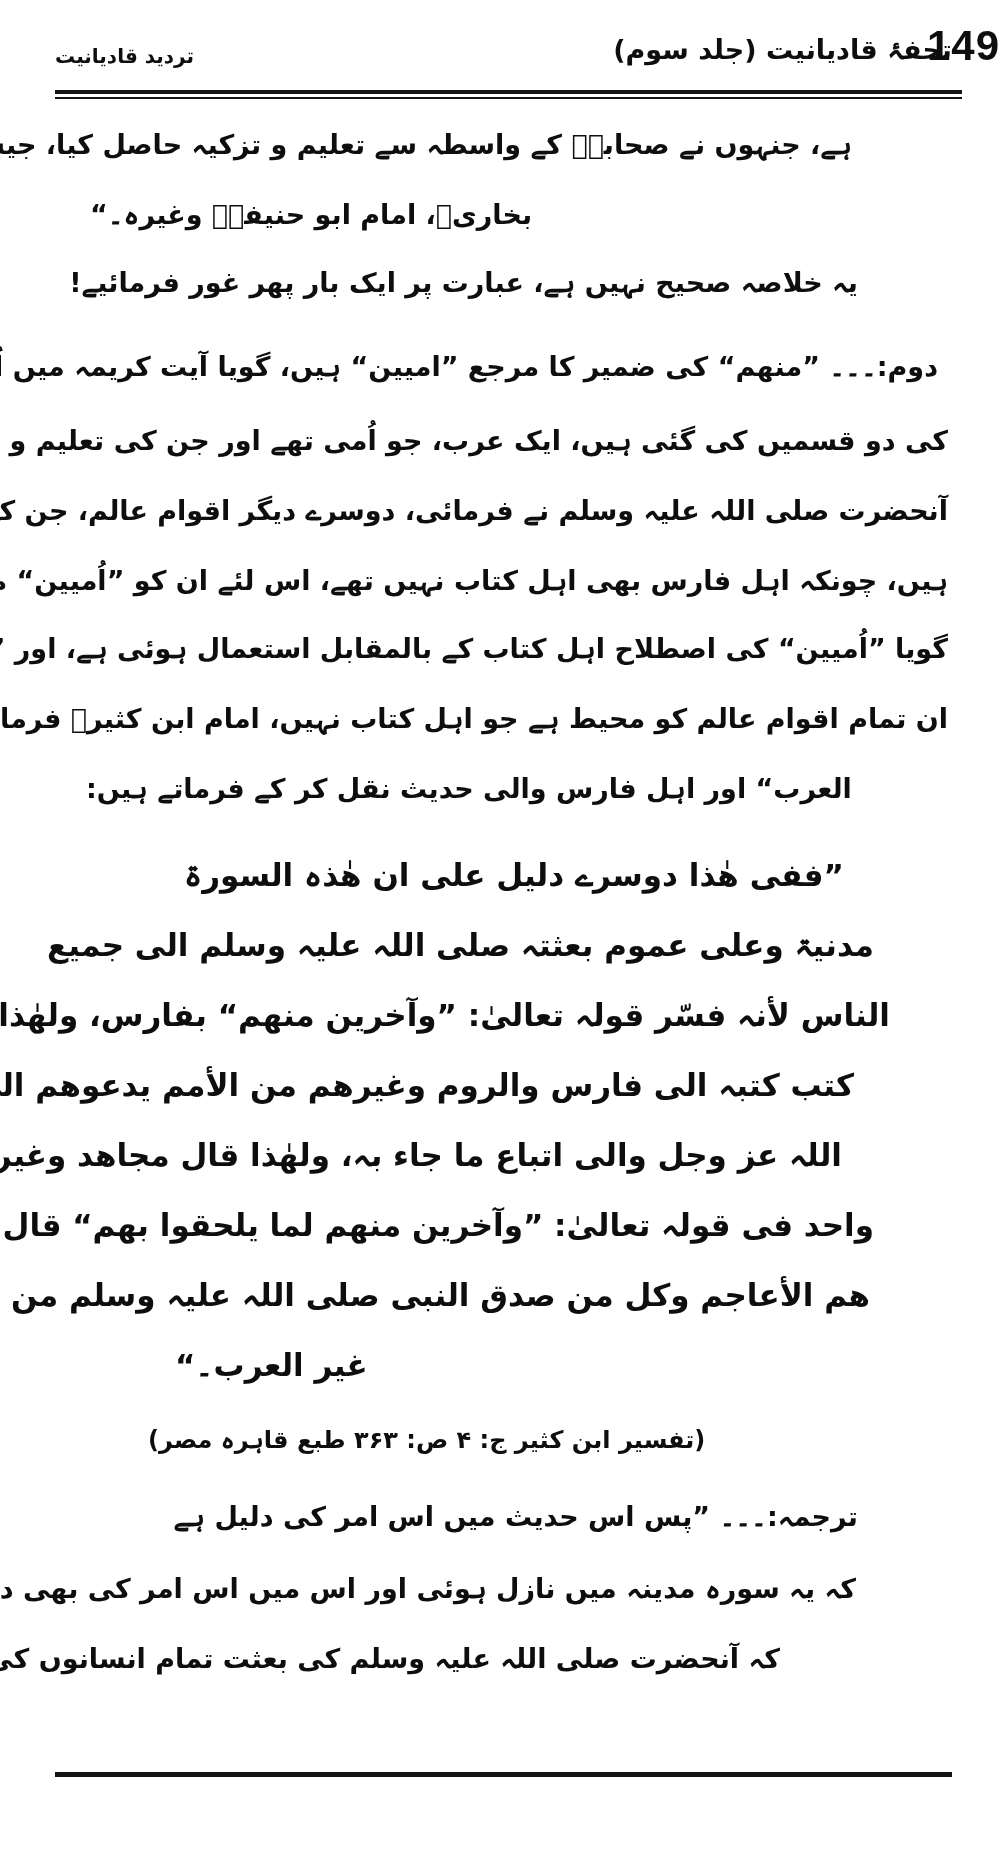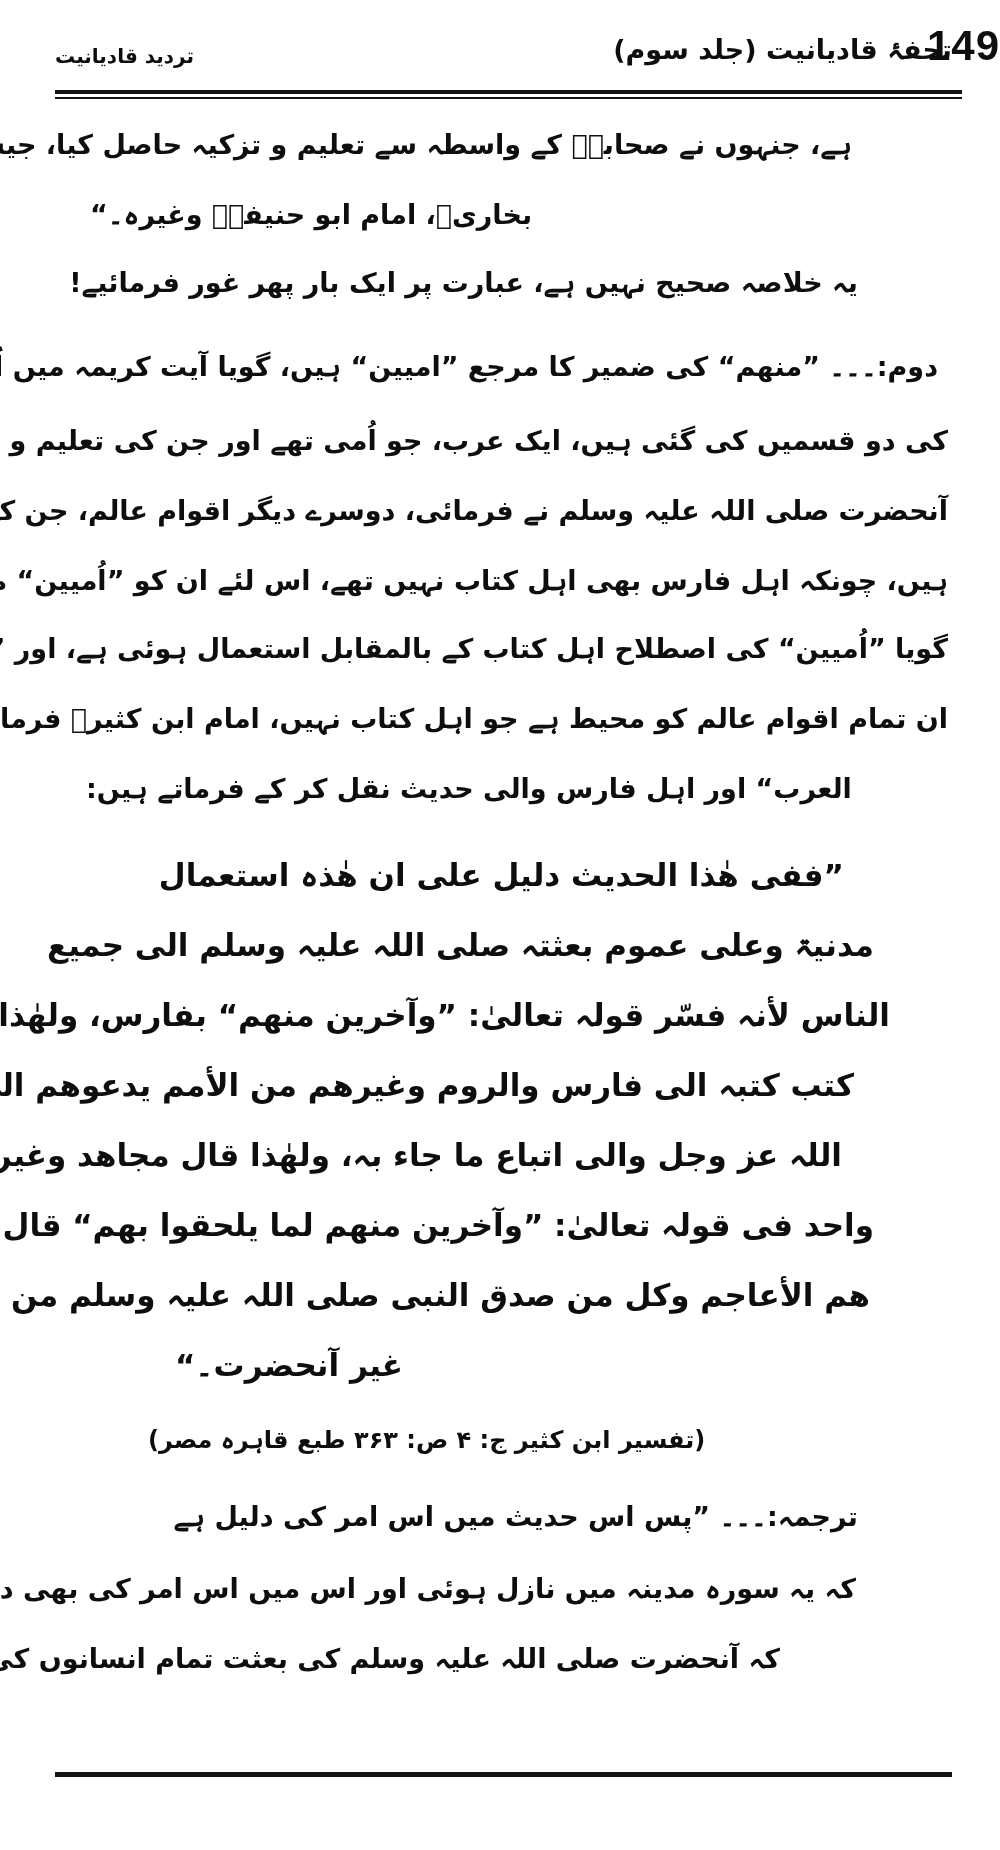--- a/index.html
+++ b/index.html
@@ -89,28 +89,28 @@
   <div class="ln u2 flushL">بخاریؒ، امام ابو حنیفہؒ وغیرہ۔“</div>
   <div class="ln u3">یہ خلاصہ صحیح نہیں ہے، عبارت پر ایک بار پھر غور فرمائیے!</div>
   <div class="ln u4 just">دوم:۔۔۔ ”منھم“ کی ضمیر کا مرجع ”امیین“ ہیں، گویا آیت کریمہ میں اُمیوں</div>
   <div class="ln u5 just">کی دو قسمیں کی گئی ہیں، ایک عرب، جو اُمی تھے اور جن کی تعلیم و تربیت براہِ راست</div>
   <div class="ln u6 just">آنحضرت صلی اللہ علیہ وسلم نے فرمائی، دوسرے دیگر اقوام عالم، جن کے سرکردہ اہل فارس</div>
   <div class="ln u7 just">ہیں، چونکہ اہل فارس بھی اہل کتاب نہیں تھے، اس لئے ان کو ”اُمیین“ میں شامل فرمایا گیا،</div>
   <div class="ln u8 just">گویا ”اُمیین“ کی اصطلاح اہل کتاب کے بالمقابل استعمال ہوئی ہے، اور ”اُمیین“ کا لفظ</div>
   <div class="ln u9 just">ان تمام اقوام عالم کو محیط ہے جو اہل کتاب نہیں، امام ابن کثیرؒ فرماتے ہیں: ”الاُمیون ھم</div>
   <div class="ln u10 flushL">العرب“ اور اہل فارس والی حدیث نقل کر کے فرماتے ہیں:</div>
 
-  <div class="ln ar a1 just">”ففی ھٰذا الحدیث دلیل علی ان ھٰذہ استعمال</div>
+  <div class="ln ar a1 just">”ففی ھٰذا دوسرے دلیل علی ان ھٰذہ السورۃ</div>
   <div class="ln ar a2 just">مدنیۃ وعلی عموم بعثتہ صلی اللہ علیہ وسلم الی جمیع</div>
   <div class="ln ar a3 just">الناس لأنہ فسّر قولہ تعالیٰ: ”وآخرین منھم“ بفارس، ولھٰذا</div>
   <div class="ln ar a4 just">کتب کتبہ الی فارس والروم وغیرھم من الأمم یدعوھم الی</div>
   <div class="ln ar a5 just">اللہ عز وجل والی اتباع ما جاء بہ، ولھٰذا قال مجاھد وغیر</div>
   <div class="ln ar a6 just">واحد فی قولہ تعالیٰ: ”وآخرین منھم لما یلحقوا بھم“ قال</div>
   <div class="ln ar a7 just">ھم الأعاجم وکل من صدق النبی صلی اللہ علیہ وسلم من</div>
-  <div class="ln ar a8 flushL">غیر آنحضرت۔“</div>
+  <div class="ln ar a8 flushL">غیر العرب۔“</div>
 
   <div class="ln cit c1 flushL">(تفسیر ابن کثیر ج: ۴ ص: ۳۶۳ طبع قاہرہ مصر)</div>
 
   <div class="ln t1 just">ترجمہ:۔۔۔ ”پس اس حدیث میں اس امر کی دلیل ہے</div>
   <div class="ln t2 just">کہ یہ سورہ مدینہ میں نازل ہوئی اور اس میں اس امر کی بھی دلیل ہے</div>
   <div class="ln t3 just">کہ آنحضرت صلی اللہ علیہ وسلم کی بعثت تمام انسانوں کی طرف عام</div>
 
   <div class="ftr-rule"></div>
 
 </div>

